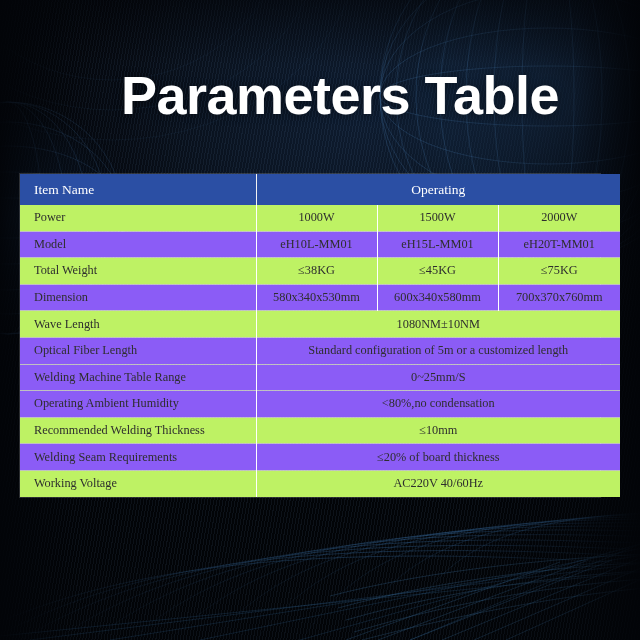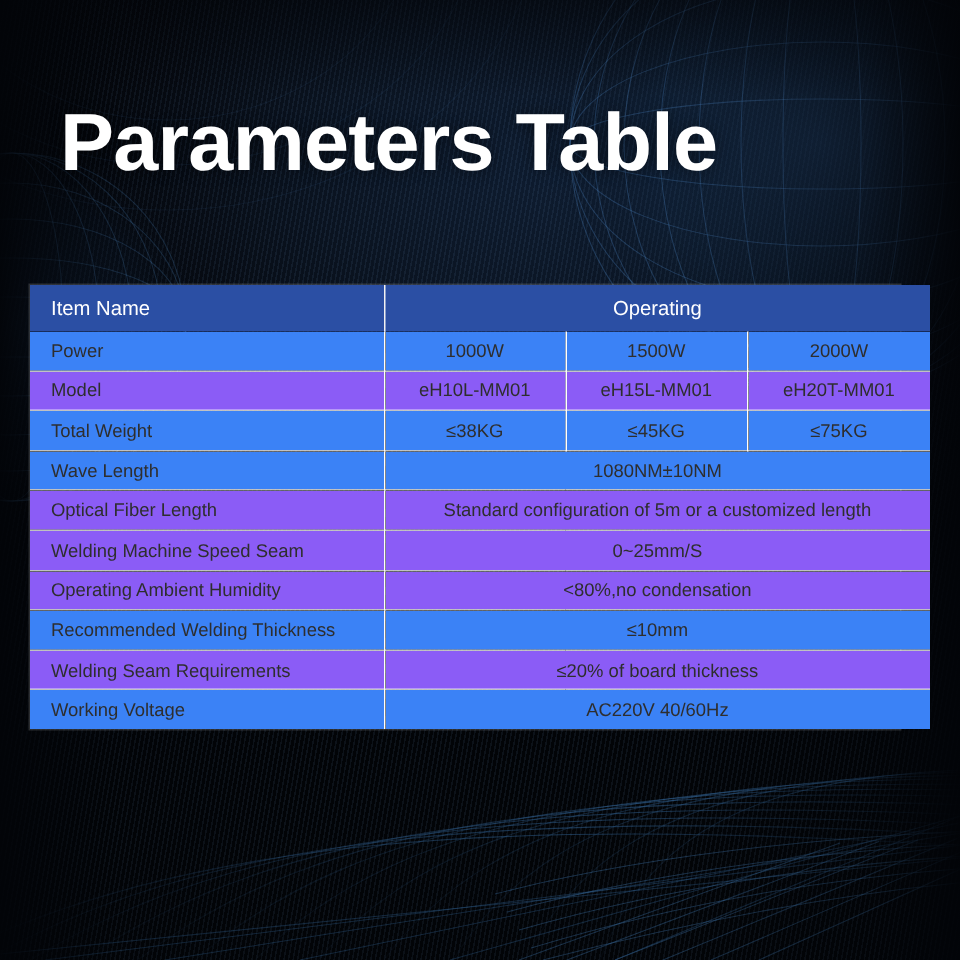--- a/index.html
+++ b/index.html
@@ -50,38 +50,40 @@
       linear-gradient(to bottom, rgba(2,4,8,0.55) 0%, rgba(0,0,0,0) 10%, rgba(0,0,0,0) 86%, rgba(2,4,8,0.10) 100%);
   }
 
   
   #title {
     position: absolute;
     z-index: 6;
     left: 0;
     right: 0;
     top: 60px;
+    text-align: center;
     color: #ffffff;
     font-size: 54px;
     font-weight: bold;
     letter-spacing: -0.5px;
     line-height: 70px;
     white-space: nowrap;
     text-shadow: 0 1px 10px rgba(0,0,0,0.45);
     padding-left: 40px;
   }
 
   
   #table-wrap {
     position: absolute;
     z-index: 6;
     left: 20px;
-    top: 190px;
+    top: 174px;
     width: 580px;
     box-shadow: 0 0 0 1px rgba(255,255,255,0.16);
+    font-family: Liberation Serif, serif;
   }
   table#spec-table {
     border-collapse: collapse;
     width: 600px;
     table-layout: fixed;
   }
   table#spec-table col.c-item  { width: 236px; }
   table#spec-table col.c-p1    { width: 121px; }
   table#spec-table col.c-p2    { width: 121px; }
   table#spec-table col.c-p3    { width: 122px; }
@@ -113,21 +115,21 @@
     overflow: hidden;
     white-space: nowrap;
   }
   #spec-table tbody td.item-cell {
     text-align: left;
     padding-left: 14px;
   }
   #spec-table tbody td:last-child { border-right: none; }
   #spec-table tbody tr:last-child td { border-bottom: none; }
 
-  #spec-table tbody tr.row-odd  td { background: #3b82f6; }
+  #spec-table tbody tr.row-odd  td { background: #bef264; }
   #spec-table tbody tr.row-even td { background: #8b5cf6; }
 </style>
 </head>
 <body>
 
 <div id="bg-layer"></div>
 <div id="bg-stripes"></div>
 
 <svg id="bg-svg" width="640" height="640" viewBox="0 0 640 640">
   <defs>
@@ -257,30 +259,36 @@
           <td>eH10L-MM01</td>
           <td>eH15L-MM01</td>
           <td>eH20T-MM01</td>
         </tr>
         <tr class="row-odd">
           <td class="item-cell">Total Weight</td>
           <td>≤38KG</td>
           <td>≤45KG</td>
           <td>≤75KG</td>
         </tr>
+        <tr class="row-even">
+          <td class="item-cell">Dimension</td>
+          <td>580x340x530mm</td>
+          <td>600x340x580mm</td>
+          <td>700x370x760mm</td>
+        </tr>
         <tr class="row-odd">
           <td class="item-cell">Wave Length</td>
           <td colspan="3">1080NM±10NM</td>
         </tr>
         <tr class="row-even">
           <td class="item-cell">Optical Fiber Length</td>
           <td colspan="3">Standard configuration of 5m or a customized length</td>
         </tr>
         <tr class="row-even">
-          <td class="item-cell">Welding Machine Speed Seam</td>
+          <td class="item-cell">Welding Machine Table Range</td>
           <td colspan="3">0~25mm/S</td>
         </tr>
         <tr class="row-even">
           <td class="item-cell">Operating Ambient Humidity</td>
           <td colspan="3">&lt;80%,no condensation</td>
         </tr>
         <tr class="row-odd">
           <td class="item-cell">Recommended Welding Thickness</td>
           <td colspan="3">≤10mm</td>
         </tr>

